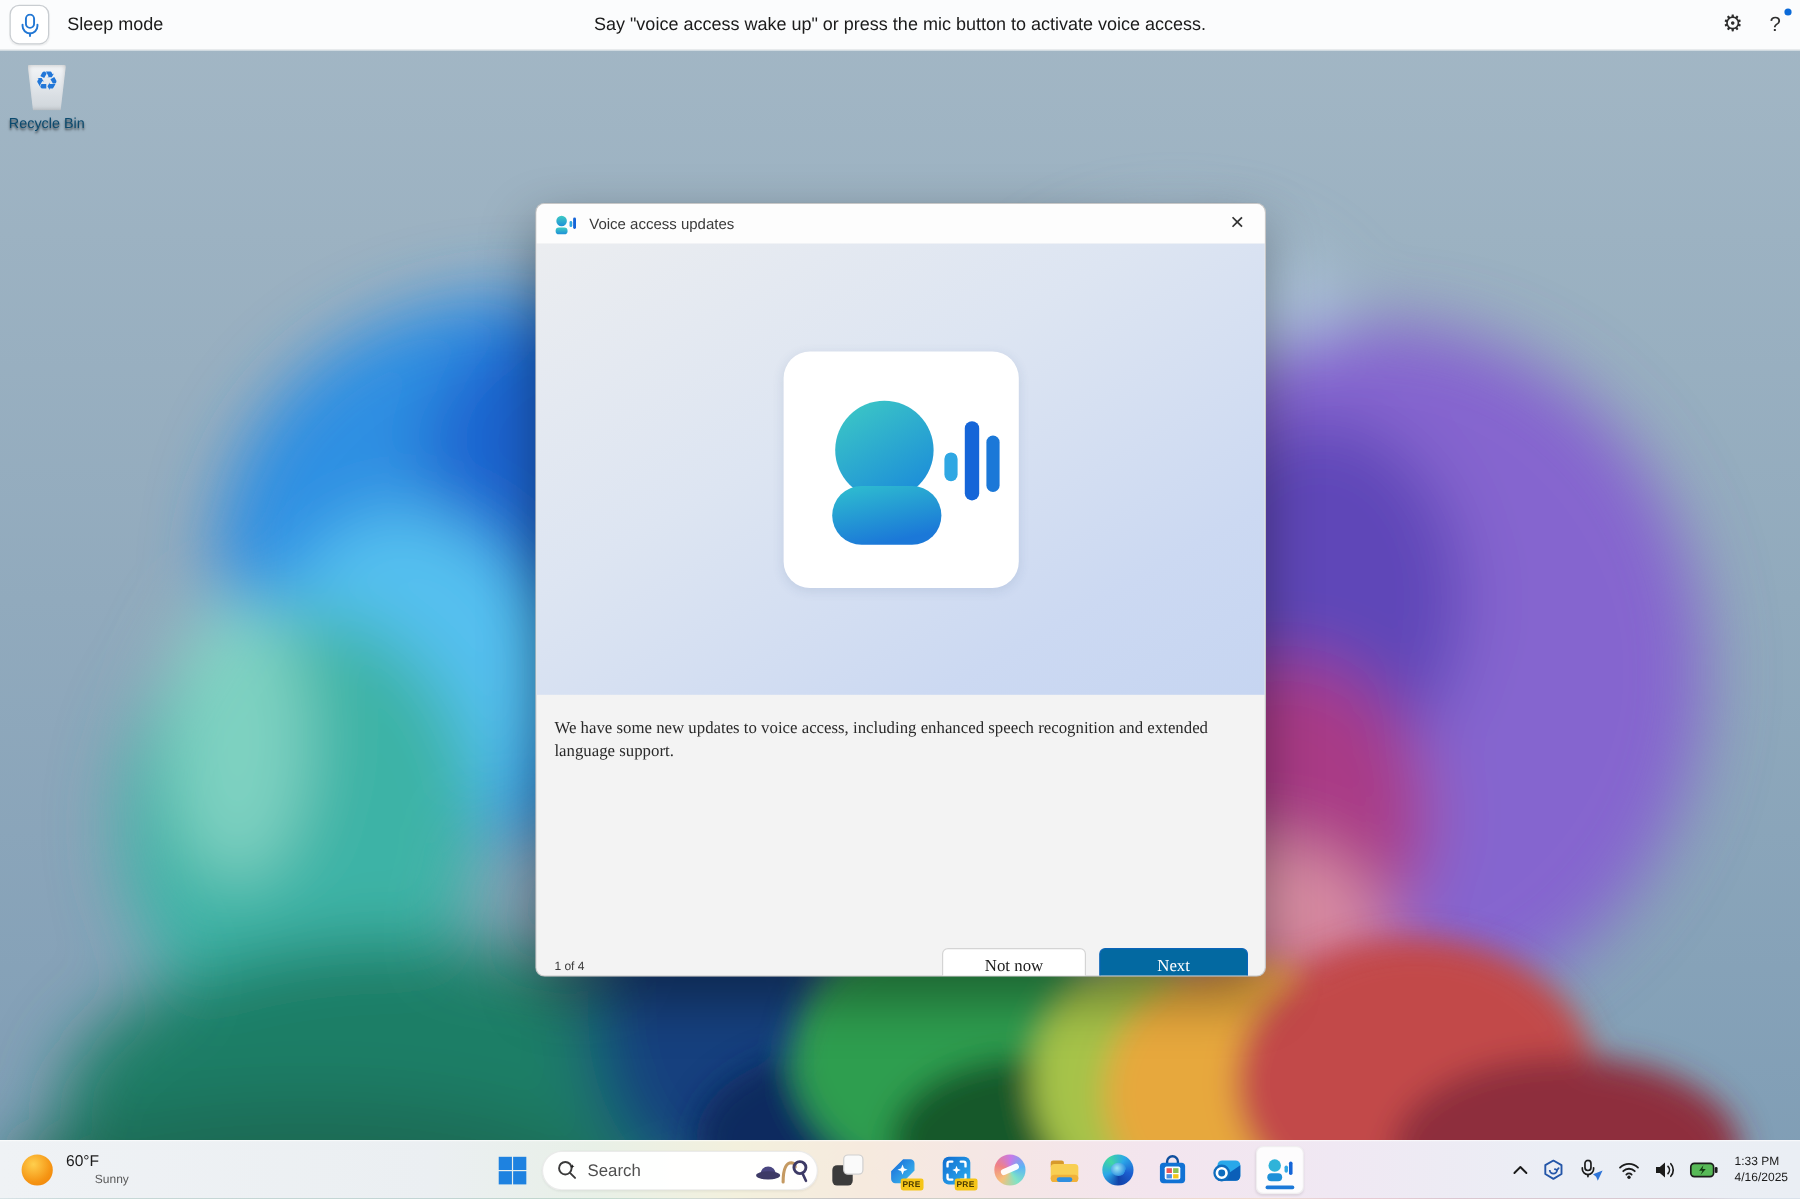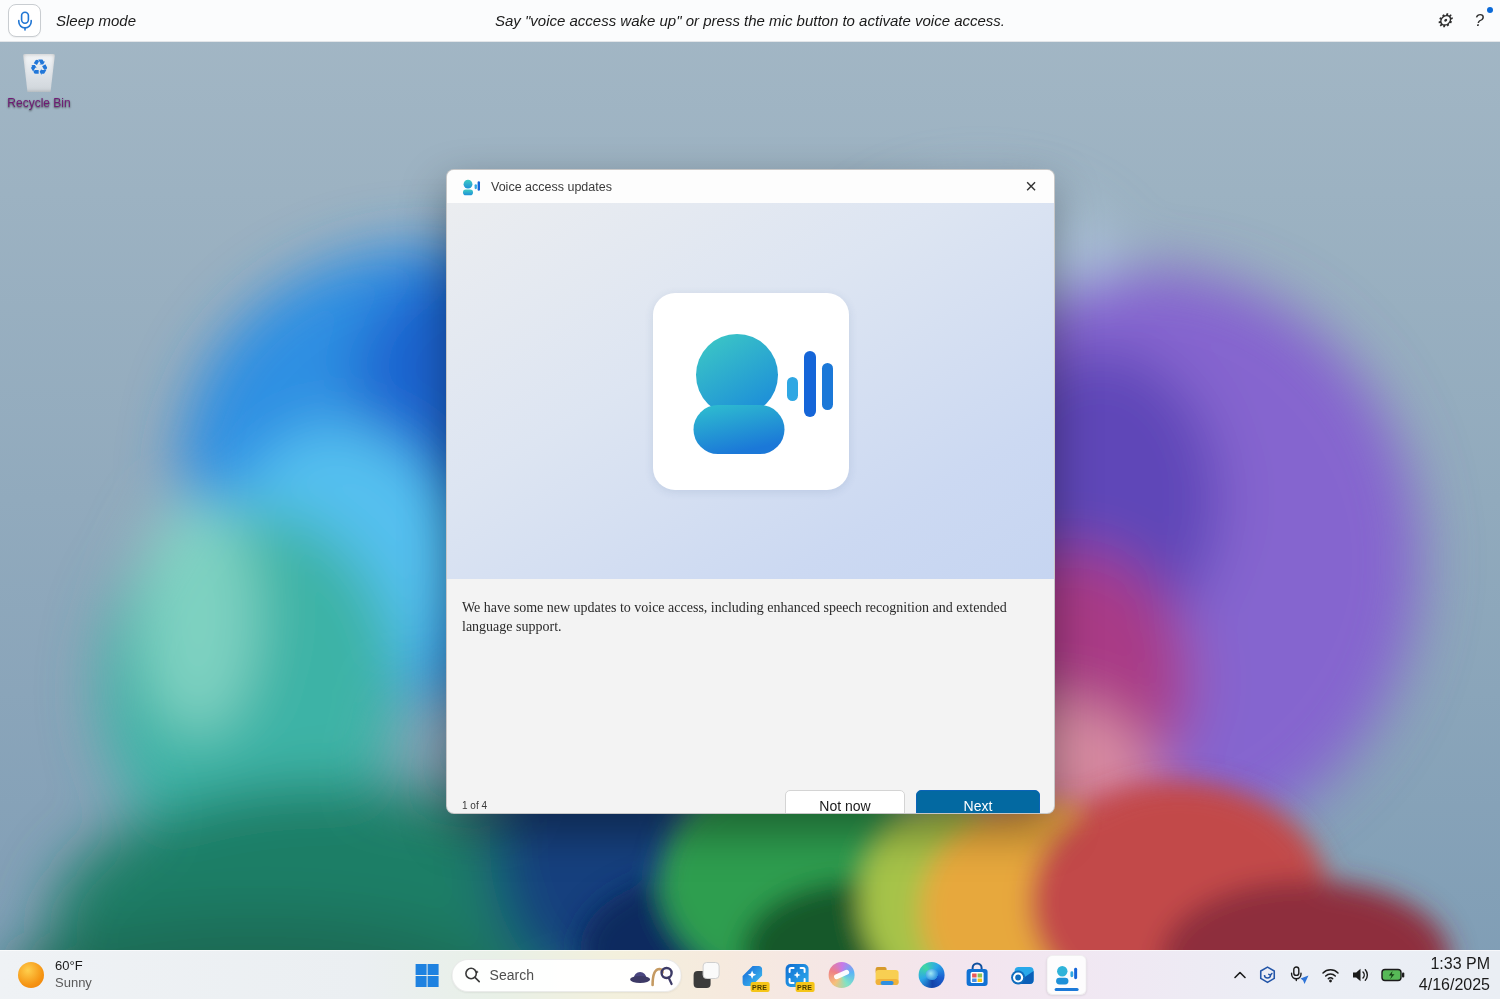--- a/index.html
+++ b/index.html
@@ -4,82 +4,82 @@
 <style>
   * { margin:0; padding:0; box-sizing:border-box; }
   html,body { width:1500px; height:999px; overflow:hidden; font-family:"Liberation Sans", sans-serif; }
   .screen { position:relative; width:1500px; height:999px; background:#8da7bb; }
 
   
   .wallpaper { position:absolute; inset:0; z-index:0; }
   .wallpaper svg { width:100%; height:100%; display:block; }
 
   
-  .voicebar { position:absolute; top:0; left:0; right:0; height:42px; background:#fbfcfd; border-bottom:1px solid #e2e5e8; display:flex; align-items:center; z-index:30;font-style:italic; }
+  .voicebar { position:absolute; top:0; left:0; right:0; height:42px; background:#fbfcfd; border-bottom:1px solid #e2e5e8; display:flex; align-items:center; z-index:30; }
   .vb-micbtn { width:33px; height:33px; margin-left:8px; background:#ffffff; border:1px solid #c9cdd1; border-radius:8px; display:flex; align-items:center; justify-content:center; box-shadow:0 1px 1px rgba(0,0,0,.05); }
   .vb-mode { margin-left:15px; font-size:15px; color:#1b1b1b; }
   .vb-hint { position:absolute; left:0; right:0; text-align:center; font-size:15px; color:#1b1b1b; pointer-events:none; }
   .vb-right { position:absolute; right:10px; display:flex; align-items:center; gap:16px; }
   .vb-gear { font-size:19px; color:#2e2e2e; line-height:1; cursor:default; }
   .vb-help { position:relative; font-size:17px; color:#2e2e2e; padding:2px 6px; }
   .vb-help .dot { position:absolute; top:-2px; right:-3px; width:6px; height:6px; border-radius:50%; background:#0b6ad8; }
 
   
   .desk-icon { position:absolute; left:6px; top:50px; width:66px; z-index:5; display:flex; flex-direction:column; align-items:center; }
   .bin-art { position:relative; width:38px; height:44px; }
   .bin-body { position:absolute; left:3px; top:4px; width:32px; height:38px; background:linear-gradient(180deg,#f4f6f8,#d9dee3 70%,#cfd5da); clip-path:polygon(0 0,100% 0,86% 100%,14% 100%); border-radius:2px; box-shadow:inset 0 0 4px rgba(0,0,0,.25); }
   .bin-glyph { position:absolute; left:0; top:5px; width:38px; text-align:center; font-size:22px; color:#2277d8; text-shadow:0 0 1px rgba(255,255,255,.8); }
-  .desk-label { margin-top:2px; font-size:12px; color:#701a75; text-shadow:0 1px 2px rgba(0,0,0,.65); }
+  .desk-label { margin-top:2px; font-size:12px; color:#0c4a6e; text-shadow:0 1px 2px rgba(0,0,0,.65); }
 
   
   .dialog { position:absolute; left:446px; top:169px; width:609px; height:645px; background:#f3f3f3; border-radius:8px; border:1px solid rgba(0,0,0,.18); box-shadow:0 18px 45px rgba(0,0,0,.38); z-index:20; overflow:hidden; }
   .dlg-titlebar { height:33px; background:#fdfdfd; display:flex; align-items:center; padding:0 6px 0 14px; }
   .dlg-title { font-size:12.5px; color:#3a3a3a; margin-left:9px; flex:1; }
   .dlg-close { width:34px; height:27px; display:flex; align-items:center; justify-content:center; font-size:20px; color:#333; border-radius:4px; }
   .dlg-hero { height:376px; background:linear-gradient(150deg,#ebedf0 0%,#dde5f2 40%,#ccd9f2 78%,#c6d5f1 100%); display:flex; align-items:center; justify-content:center; }
   .hero-card { width:196px; height:197px; background:#ffffff; border-radius:22px; box-shadow:0 2px 10px rgba(40,70,120,.12); display:flex; align-items:center; justify-content:center; }
   .dlg-content { position:relative; height:236px; padding:0 15px; }
   .dlg-heading { margin-top:24px; font-size:20px; font-weight:700; color:#1b1b1b; letter-spacing:.1px; }
   .dlg-p { margin-top:19px; font-size:14px; line-height:19px; color:#2a2a2a; max-width:576px;font-family:Liberation Serif, serif; }
   .dlg-footer { position:absolute; left:15px; right:14px; bottom:13px; height:31px; display:flex; align-items:center; }
   .dlg-page { font-size:10px; color:#3a3a3a; }
   .dlg-btns { margin-left:auto; display:flex; gap:11px; }
-  .btn { height:31px; border-radius:5px; font-size:14px; font-family:Liberation Sans, sans-serif; display:flex; align-items:center; justify-content:center; cursor:default;text-align:right; }
+  .btn { height:31px; border-radius:5px; font-size:14px; font-family:Liberation Serif, serif; display:flex; align-items:center; justify-content:center; cursor:default;text-align:right; }
   .btn-secondary { width:120px; background:#ffffff; border:1px solid #d4d4d4; color:#1b1b1b; }
   .btn-primary { width:124px; background:#0369a1; border:1px solid #0B64B8; color:#ffffff; }
 
   
   .taskbar { position:absolute; left:0; right:0; bottom:0; height:49px; z-index:40;
     background:linear-gradient(90deg,#eff2f5 0%,#ebeff2 24%,#e8f0e7 33%,#f3f0dd 41%,#f6eade 48%,#f5e6e6 56%,#f3e5ee 64%,#f0e8f3 74%,#ebeef5 86%,#eaeef4 100%);
     border-top:1px solid rgba(255,255,255,.6); }
   .tb-left { position:absolute; left:18px; top:0; bottom:0; display:flex; align-items:center; gap:11px; }
   .sun { width:26px; height:26px; border-radius:50%; background:radial-gradient(circle at 38% 32%,#ffcf4d,#f59413 62%,#ef7f07); }
   .weather-texts { display:flex; flex-direction:column; line-height:1.3; }
   .weather-temp { font-size:13px; color:#1b1b1b; }
-  .weather-cond { font-size:13px; color:#5a5a5a; }
+  .weather-cond { font-size:10px; color:#5a5a5a;margin-left:24px; }
   .tb-center { position:absolute; left:50%; top:0; bottom:0; transform:translateX(-50.5%); display:flex; align-items:center; gap:5px; }
   .tb-btn { width:40px; height:40px; border-radius:6px; display:flex; align-items:center; justify-content:center; position:relative; }
   .start-grid { width:23px; height:23px; display:grid; grid-template-columns:11px 11px; grid-template-rows:11px 11px; gap:1px; }
   .start-grid span { background:#1E82E0; }
   .search-pill { width:230px; height:33px; background:rgba(255,255,255,.95); border:1px solid rgba(0,0,0,.08); border-radius:17px; display:flex; align-items:center; padding:0 6px 0 11px; box-shadow:0 1px 2px rgba(0,0,0,.06); }
   .search-input { flex:1; border:none; outline:none; background:transparent; font-size:14px; color:#333; font-family:inherit; min-width:0; margin-left:8px; }
   .search-input::placeholder { color:#4f4f4f; }
   .taskview { position:relative; width:26px; height:26px; }
   .tv-back { position:absolute; left:0; bottom:0; width:17px; height:17px; background:#3b3b3b; border-radius:4px; }
   .tv-front { position:absolute; right:0; top:0; width:17px; height:17px; background:#fafafa; border:1px solid #cfcfcf; border-radius:4px; }
   .appico { position:relative; width:27px; height:27px; }
   .pre-badge { position:absolute; right:-4px; bottom:-3px; background:#F5C518; color:#4a3b00; font-size:7px; font-weight:bold; line-height:1; padding:2px 2px 1px; border-radius:2px; letter-spacing:.2px; }
   .copilot { width:26px; height:26px; border-radius:50%; background:conic-gradient(from 220deg,#f6c07a,#ef8086,#c77ae8,#5bb4f5,#7fe3c6,#f6c07a); position:relative; }
   .copilot::after { content:""; position:absolute; left:5px; top:10px; width:16px; height:5px; background:rgba(255,255,255,.95); border-radius:3px; transform:rotate(-24deg); }
   .edge { width:26px; height:26px; border-radius:50%; background:conic-gradient(from 320deg,#41d6a4,#2ba7e8,#1b5fd0,#1242a8,#2ba7e8,#41d6a4); position:relative; }
   .edge::after { content:""; position:absolute; left:7px; top:7px; width:13px; height:11px; border-radius:50%; background:radial-gradient(circle at 40% 40%,#9fe8f5,#2b8fe0 70%,transparent 72%); }
   .va-task { background:rgba(255,255,255,.85); border:1px solid rgba(0,0,0,.05); box-shadow:0 1px 2px rgba(0,0,0,.08); }
   .va-indicator { position:absolute; bottom:3px; left:50%; transform:translateX(-50%); width:24px; height:3px; border-radius:2px; background:#1C79D8; }
   .tb-right { position:absolute; right:10px; top:0; bottom:0; display:flex; align-items:center; gap:11px; }
-  .clock { text-align:right; font-size:16px; color:#1b1b1b; line-height:1.3; margin-left:3px; }
+  .clock { text-align:left; font-size:10px; color:#1b1b1b; line-height:1.3; margin-left:3px; }
 
   .icon-flex { display:flex; align-items:center; justify-content:center; }
 </style>
 </head>
 <body>
 
 <div class="screen">
 
   <div class="wallpaper">
     <svg viewBox="0 0 1500 999" preserveAspectRatio="none">

